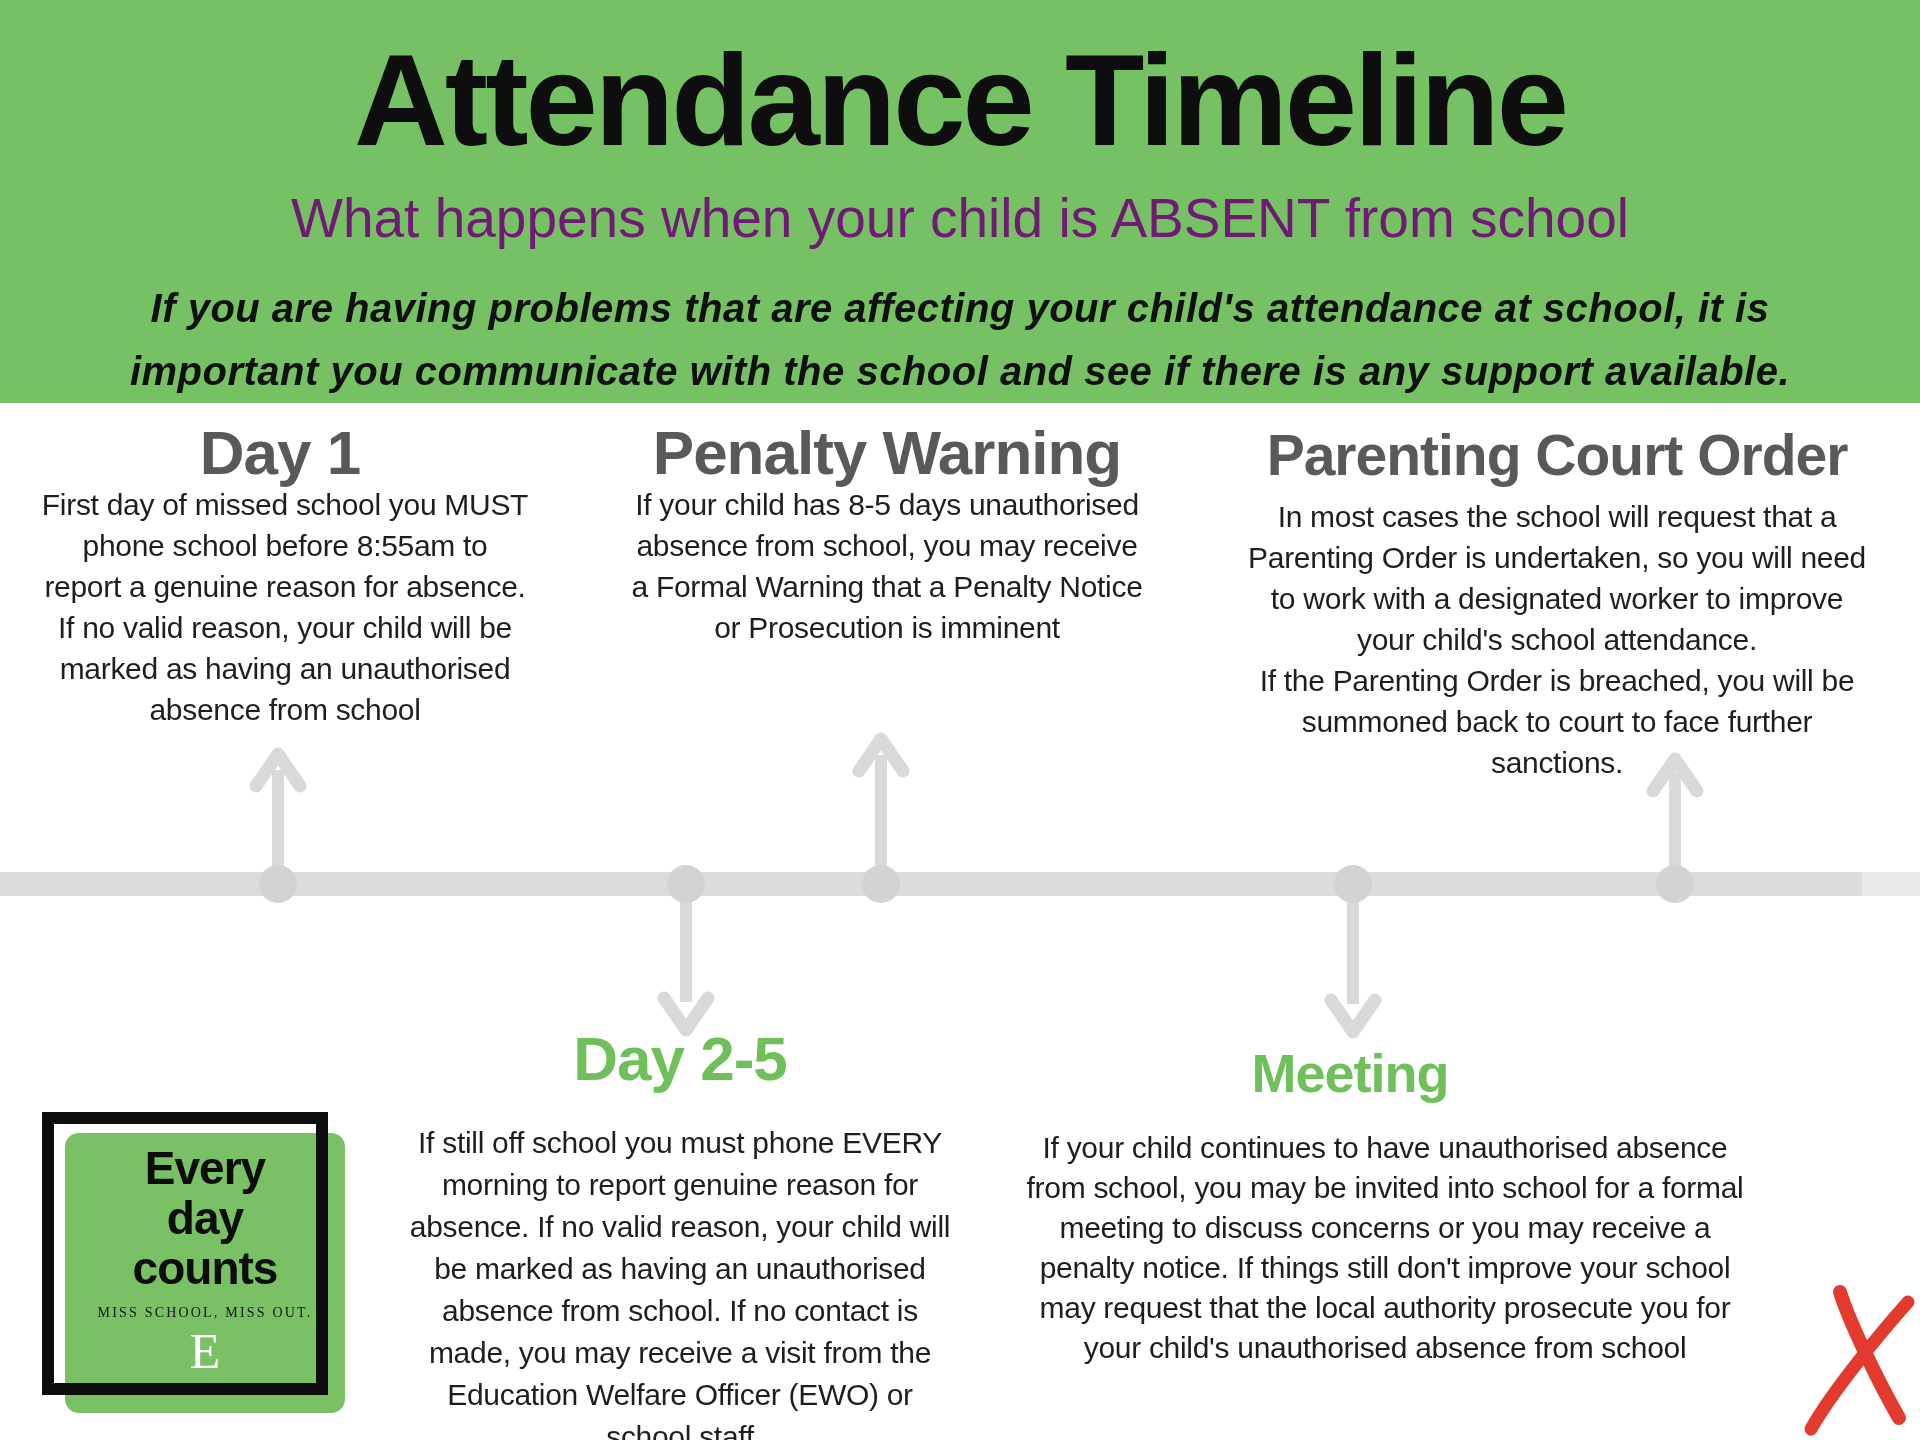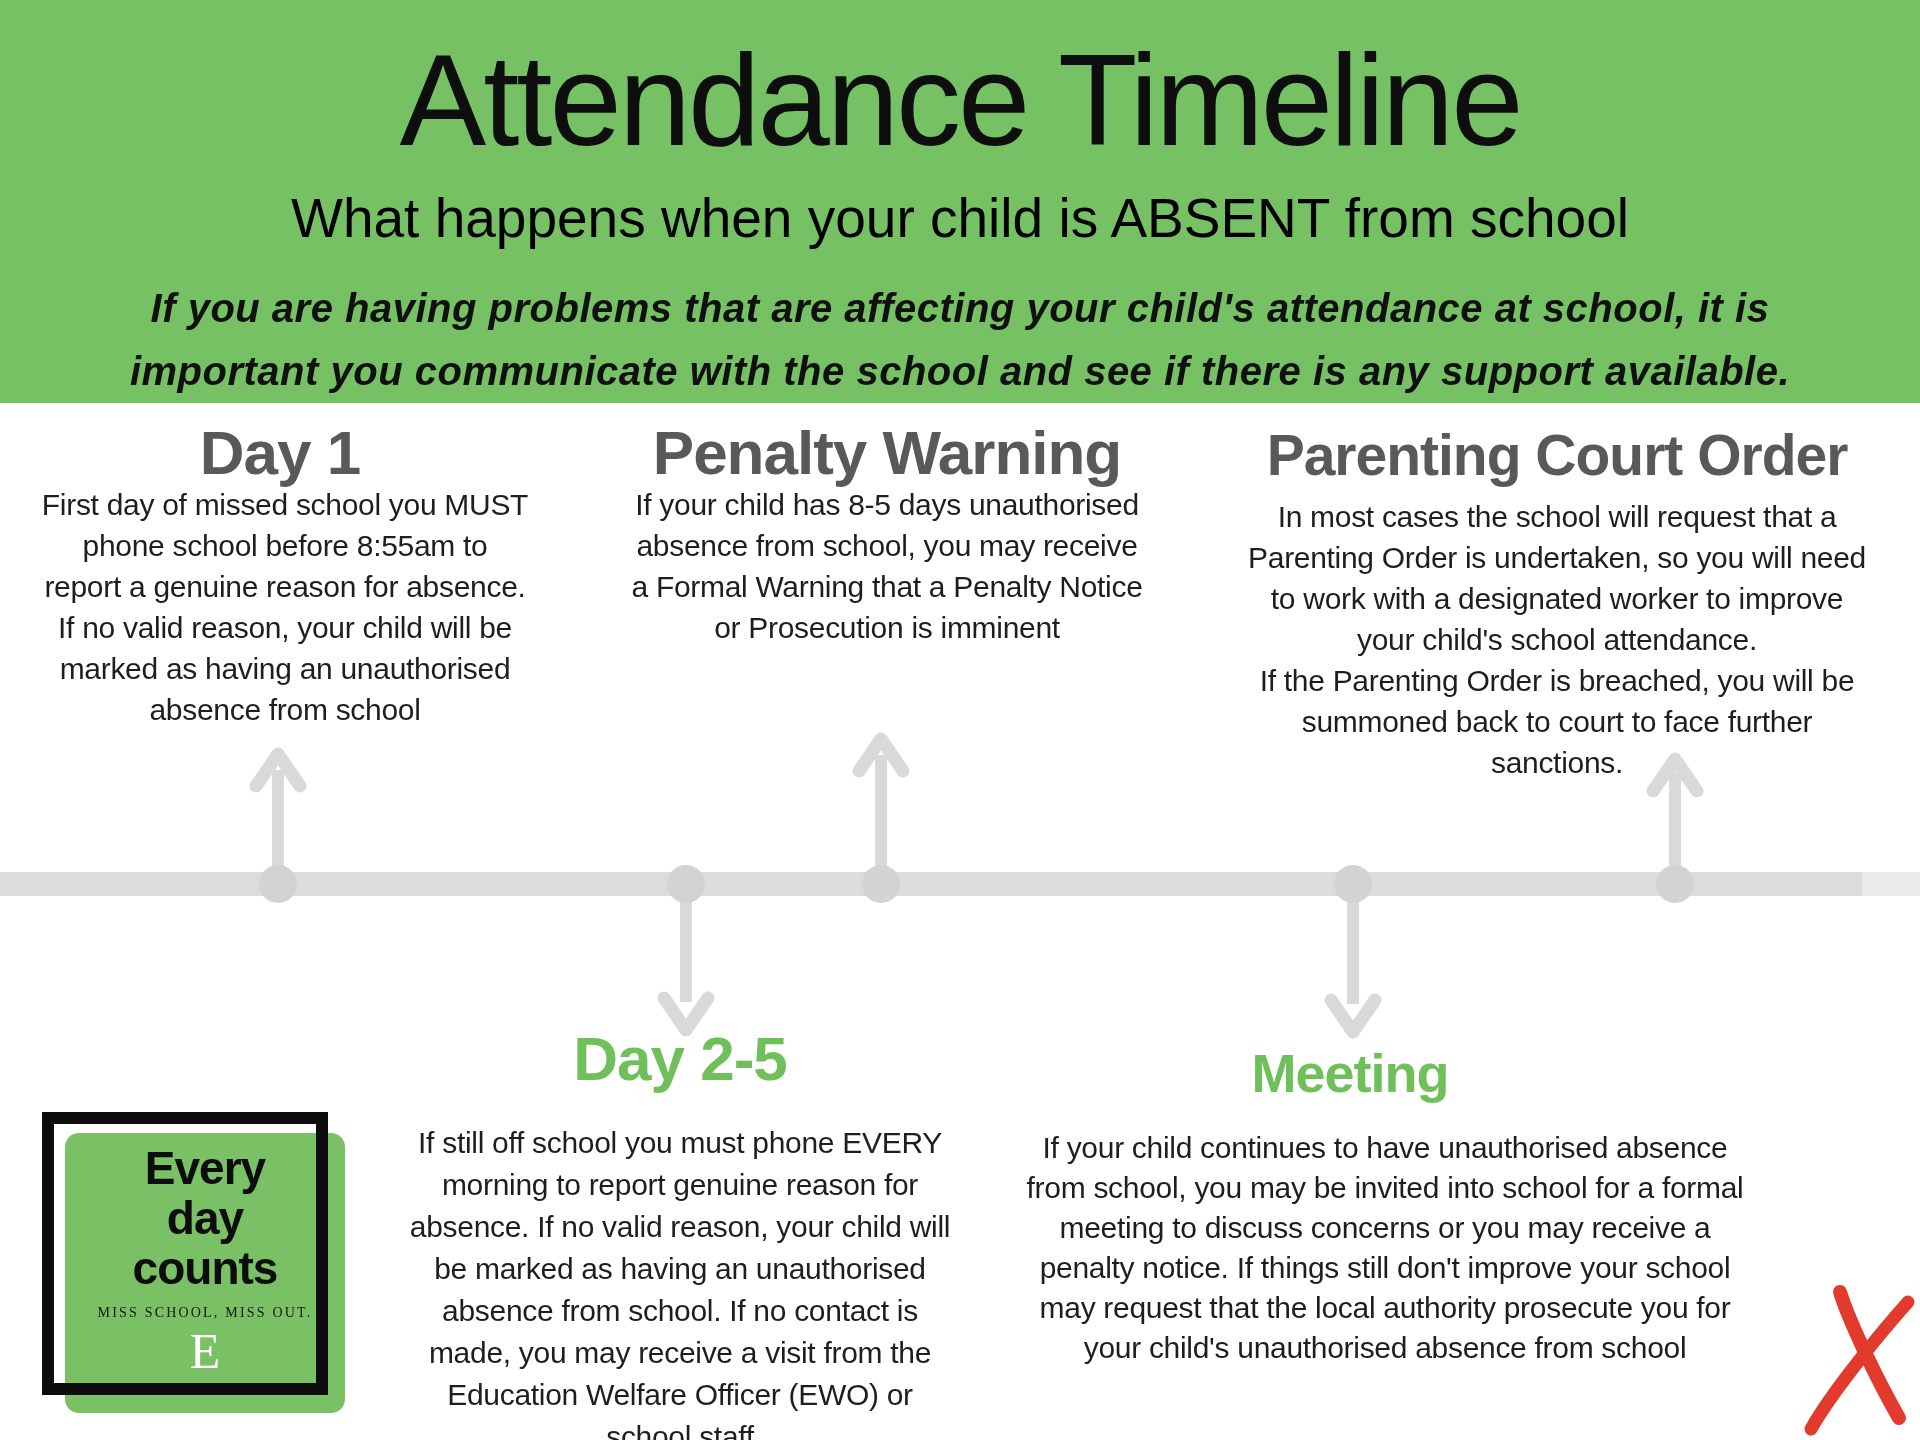--- a/index.html
+++ b/index.html
@@ -4,25 +4,25 @@
 <style>
   html,body{margin:0;padding:0;background:#fff;}
   .canvas{
     position:relative;width:1920px;height:1440px;overflow:hidden;background:#ffffff;
     font-family:"Liberation Sans",sans-serif;color:var(--body_text,#1e1e1e);
   }
   
   .band{position:absolute;left:0;top:0;width:1920px;height:403px;background:var(--header_green,#75c163);}
   .page-title{
     position:absolute;left:0;top:24px;width:100%;text-align:center;
-    font-size:130px;line-height:152px;font-weight:400;letter-spacing:-3px;color:#0e0e0e;margin:0;
+    font-size:130px;line-height:152px;font-weight:700;letter-spacing:-3px;color:#0e0e0e;margin:0;
   }
   .page-subtitle{
     position:absolute;left:0;top:186px;width:100%;text-align:center;
-    font-size:55px;line-height:64px;font-weight:400;color:#000000;
+    font-size:55px;line-height:64px;font-weight:400;color:#701a75;
   }
   .notice{position:absolute;left:0;top:277px;width:100%;text-align:center;
     font-size:40px;line-height:63px;font-weight:700;font-style:italic;color:#101010;letter-spacing:0.5px;}
   
   .stage-title{position:absolute;margin:0;text-align:center;font-weight:700;
     font-size:62px;line-height:78px;color:var(--heading_gray,#58595b);letter-spacing:-1px;}
   .stage-title.green{color:var(--stage_green,#6fc05a);}
   .stage-body{position:absolute;margin:0;text-align:center;white-space:pre-line;
     font-size:30px;line-height:41px;letter-spacing:-0.3px;color:var(--body_text,#1e1e1e);}
   .t1{left:-20px;width:600px;top:414px;}

